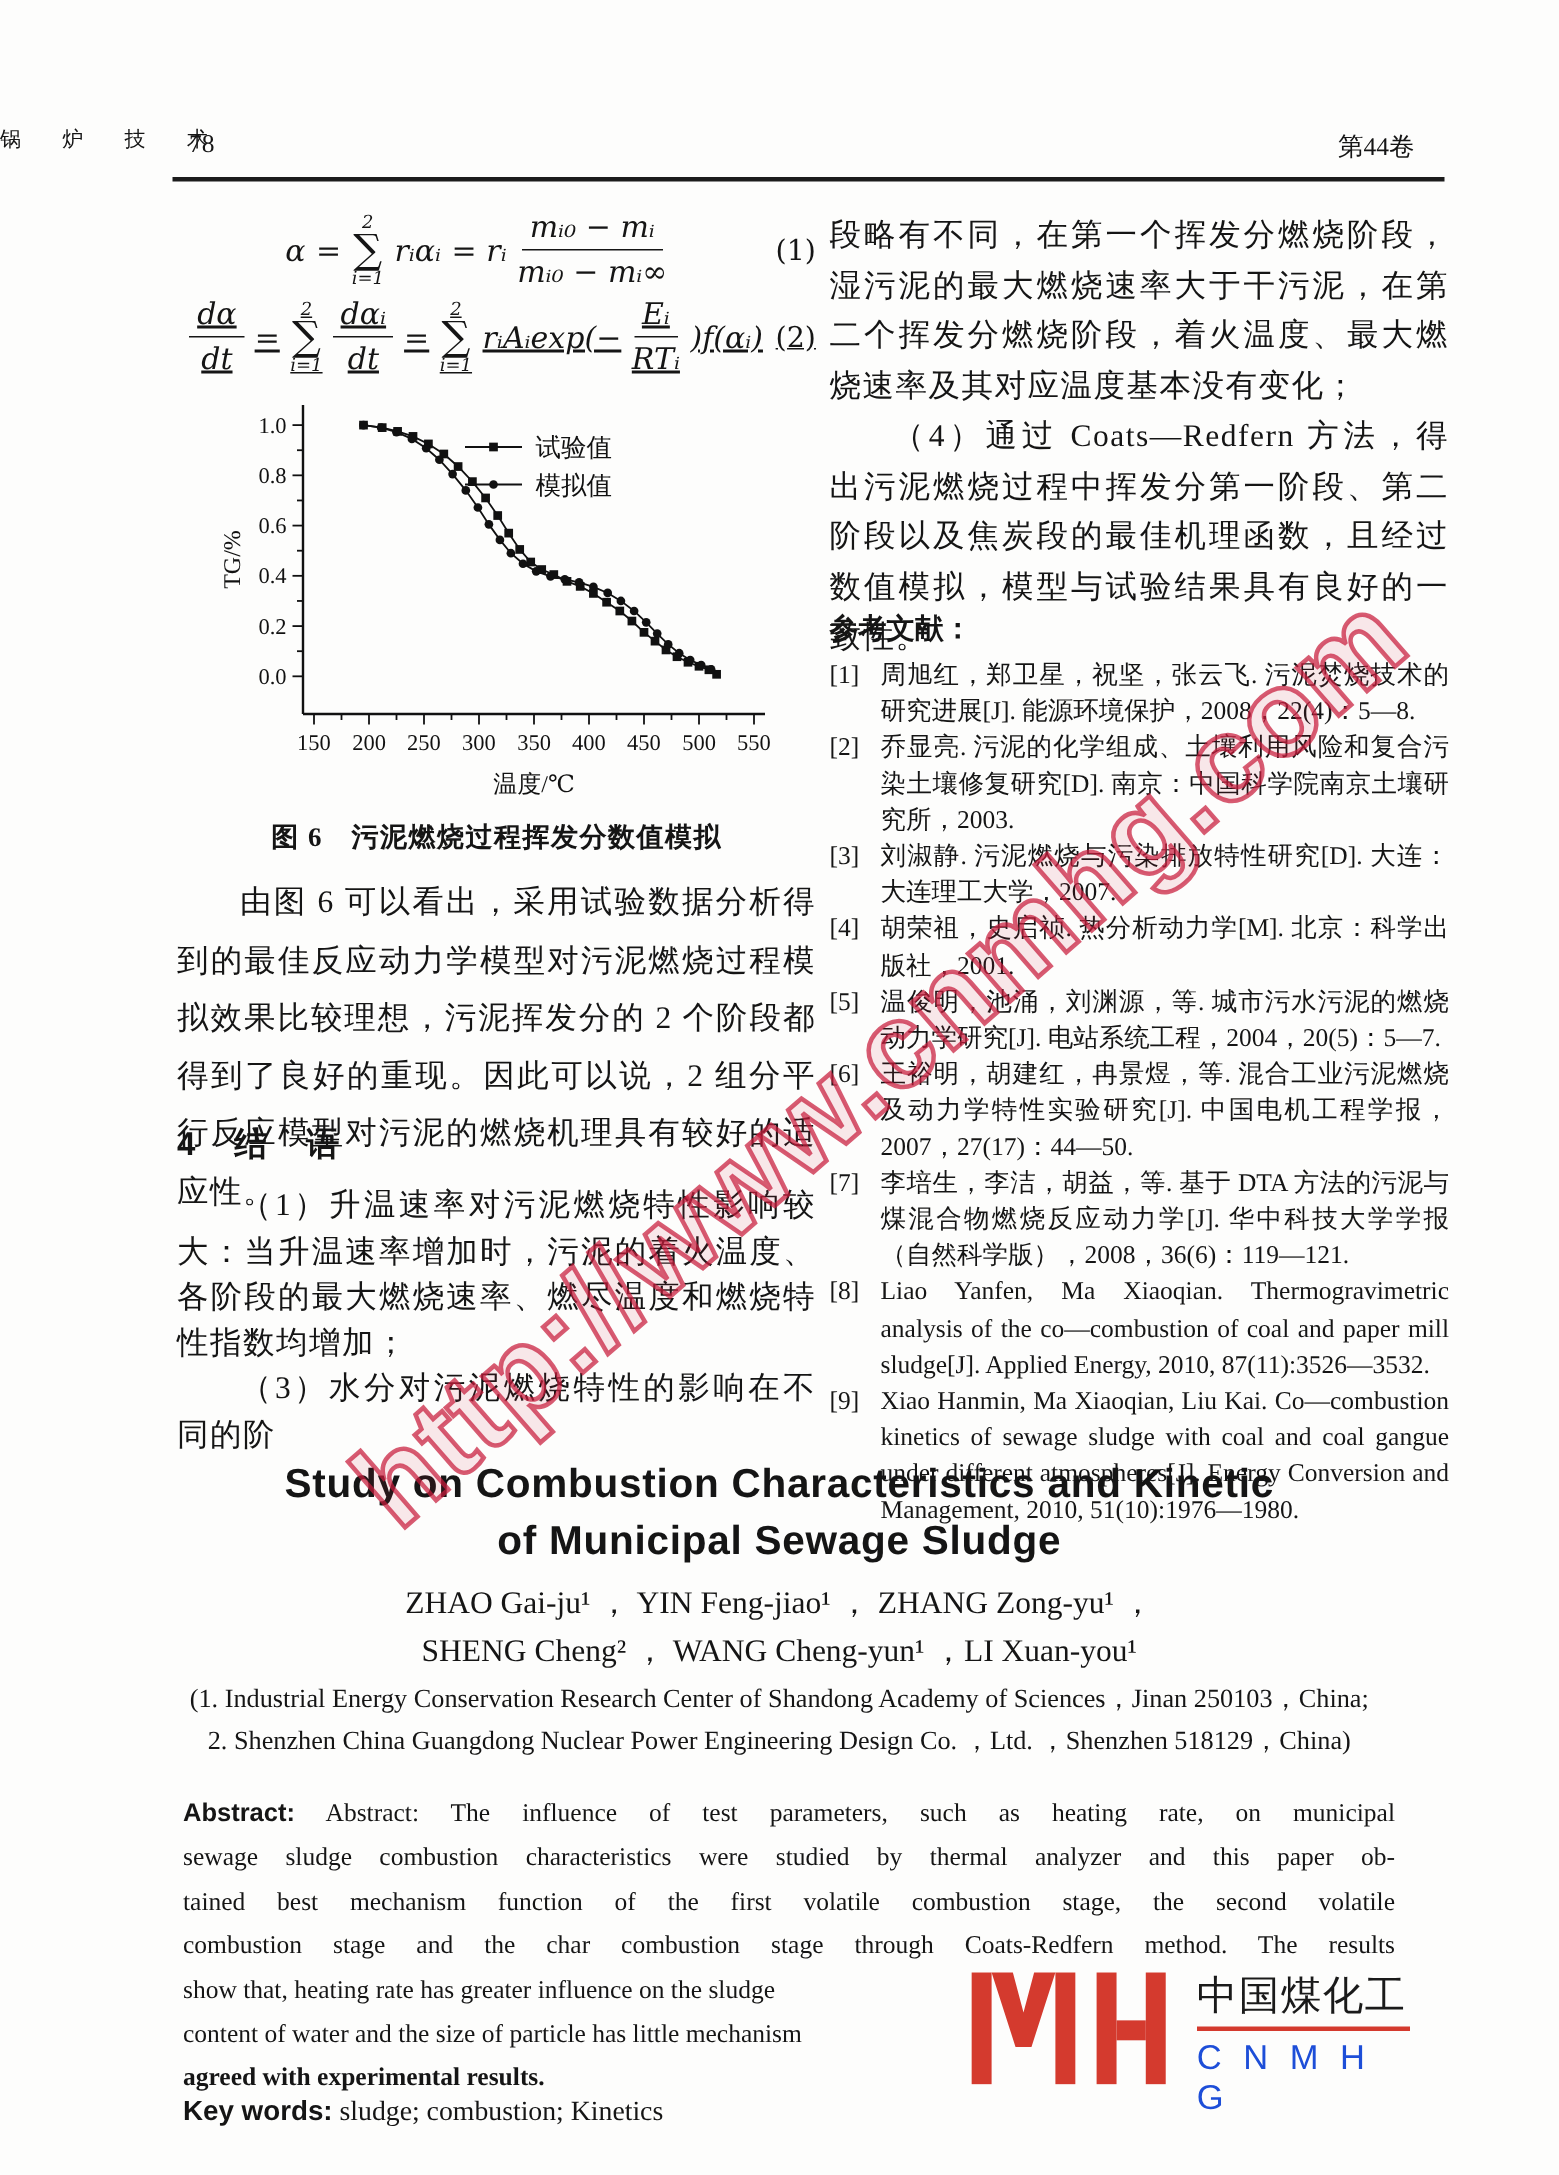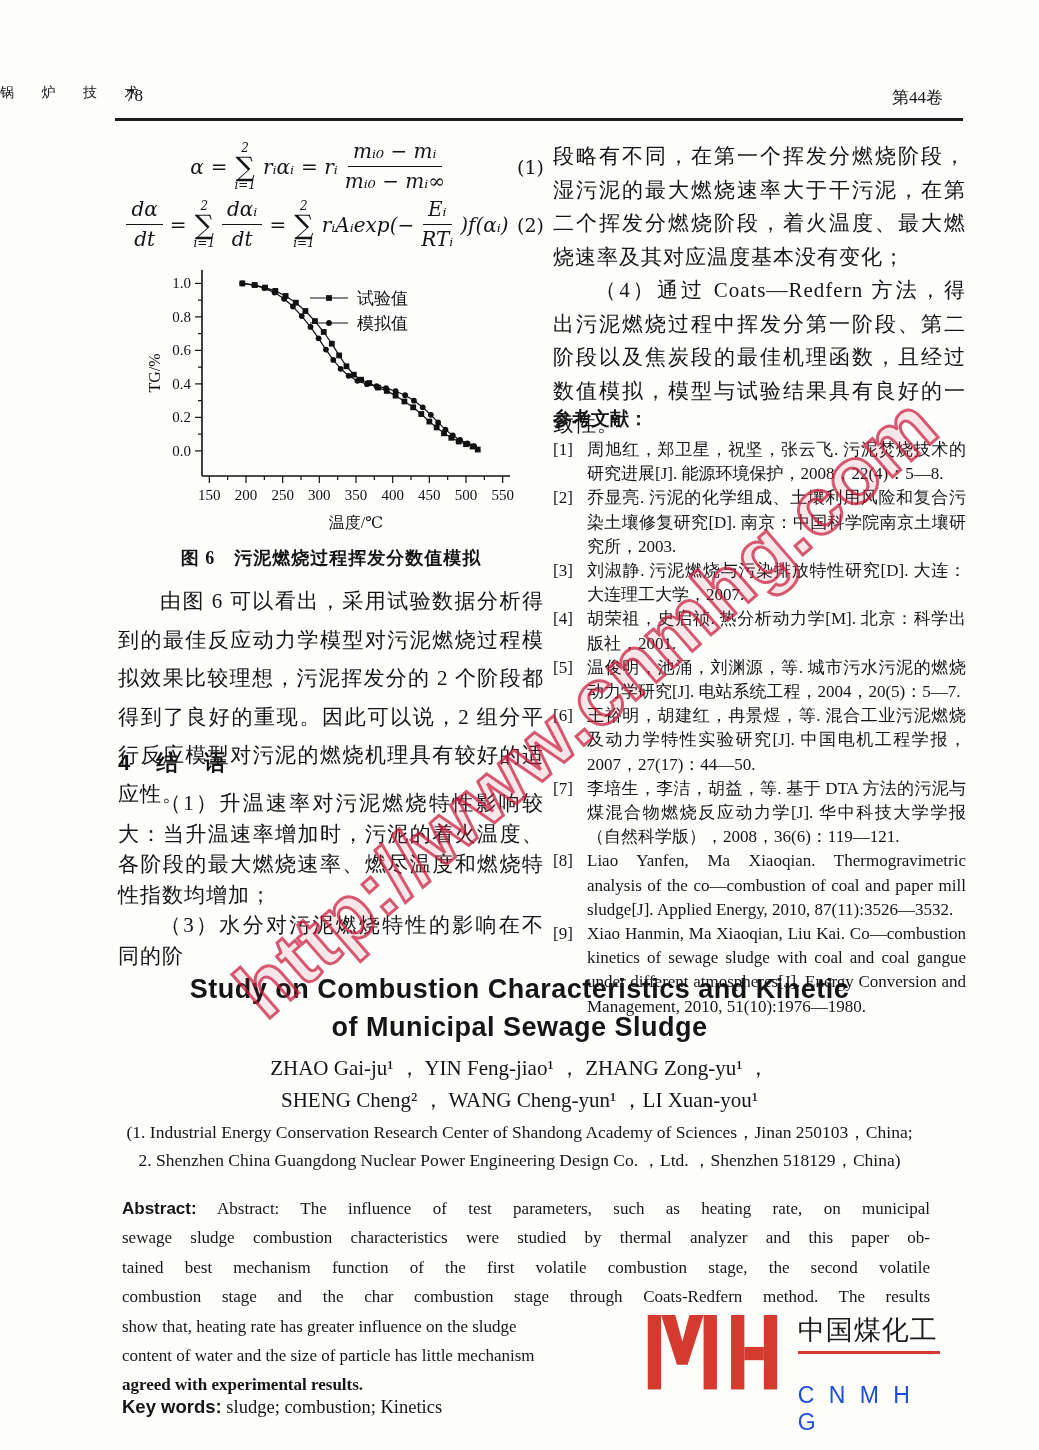--- a/index.html
+++ b/index.html
@@ -58,21 +58,21 @@
   .bold-lab{font-family:"Liberation Sans","DejaVu Sans",sans-serif;font-weight:bold;}
   .keywords{position:absolute;left:122px;top:1396px;font-size:18.5px;}
   
   .watermark{position:absolute;left:150px;top:693px;width:800px;text-align:center;white-space:nowrap;
              font:bold 80px "Liberation Sans","DejaVu Sans",sans-serif;letter-spacing:1px;
              color:rgba(210,35,70,0.10);-webkit-text-stroke:3px rgba(200,28,60,0.72);
              transform:rotate(-41deg);pointer-events:none;z-index:30;}
   
   .logo{position:absolute;left:646px;top:1308px;width:294px;height:95px;background:#fdfdfc;
         display:flex;align-items:flex-start;gap:10px;z-index:10;}
-  .logo-right{display:flex;flex-direction:column;padding-top:4px;gap:24px;}
+  .logo-right{display:flex;flex-direction:column;padding-top:4px;}
   .logo-cn{font-size:27px;letter-spacing:1px;color:#1a1a1a;padding-bottom:3px;border-bottom:3px solid #d43a2e;}
   .logo-en{font-size:23px;color:#1d4ed8;letter-spacing:4px;padding-top:4px;
            font-family:"Liberation Sans","DejaVu Sans",sans-serif;}
 </style>
 </head>
 <body>
 
 <div class="page">
 
   <div class="pg-num">78</div>
@@ -92,21 +92,21 @@
       <span>rᵢαᵢ</span>
       <span>= rᵢ</span>
       <span class="frac">
         <span class="num">mᵢ₀ − mᵢ</span>
         <span class="den">mᵢ₀ − mᵢ∞</span>
       </span>
     </span>
     <span class="eq-no">(1)</span>
   </div>
 
-  <div class="eq-row" style="top:198px;">
+  <div class="eq-row" style="top:198px;text-decoration:underline;">
     <span class="eq-body">
       <span class="frac">
         <span class="num">dα</span>
         <span class="den">dt</span>
       </span>
       <span>=</span>
       <span class="sum">
         <span class="top">2</span>
         <span class="sym">∑</span>
         <span class="bot">i=1</span>

